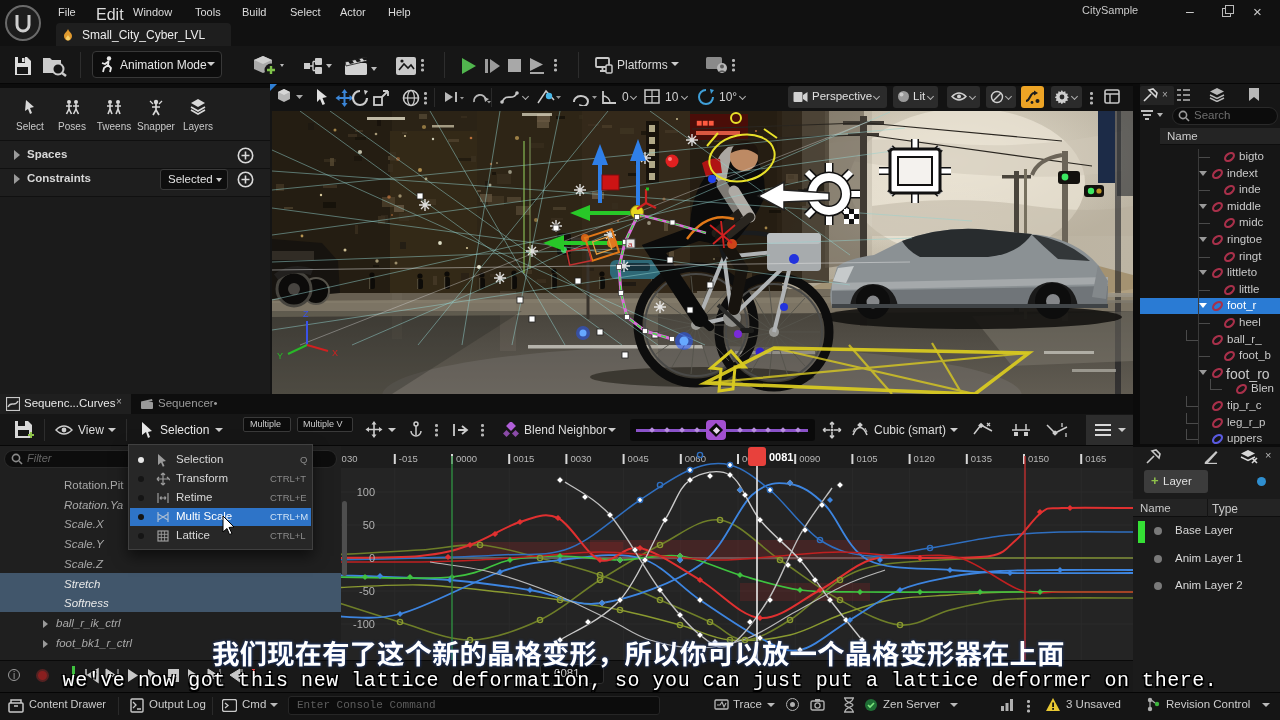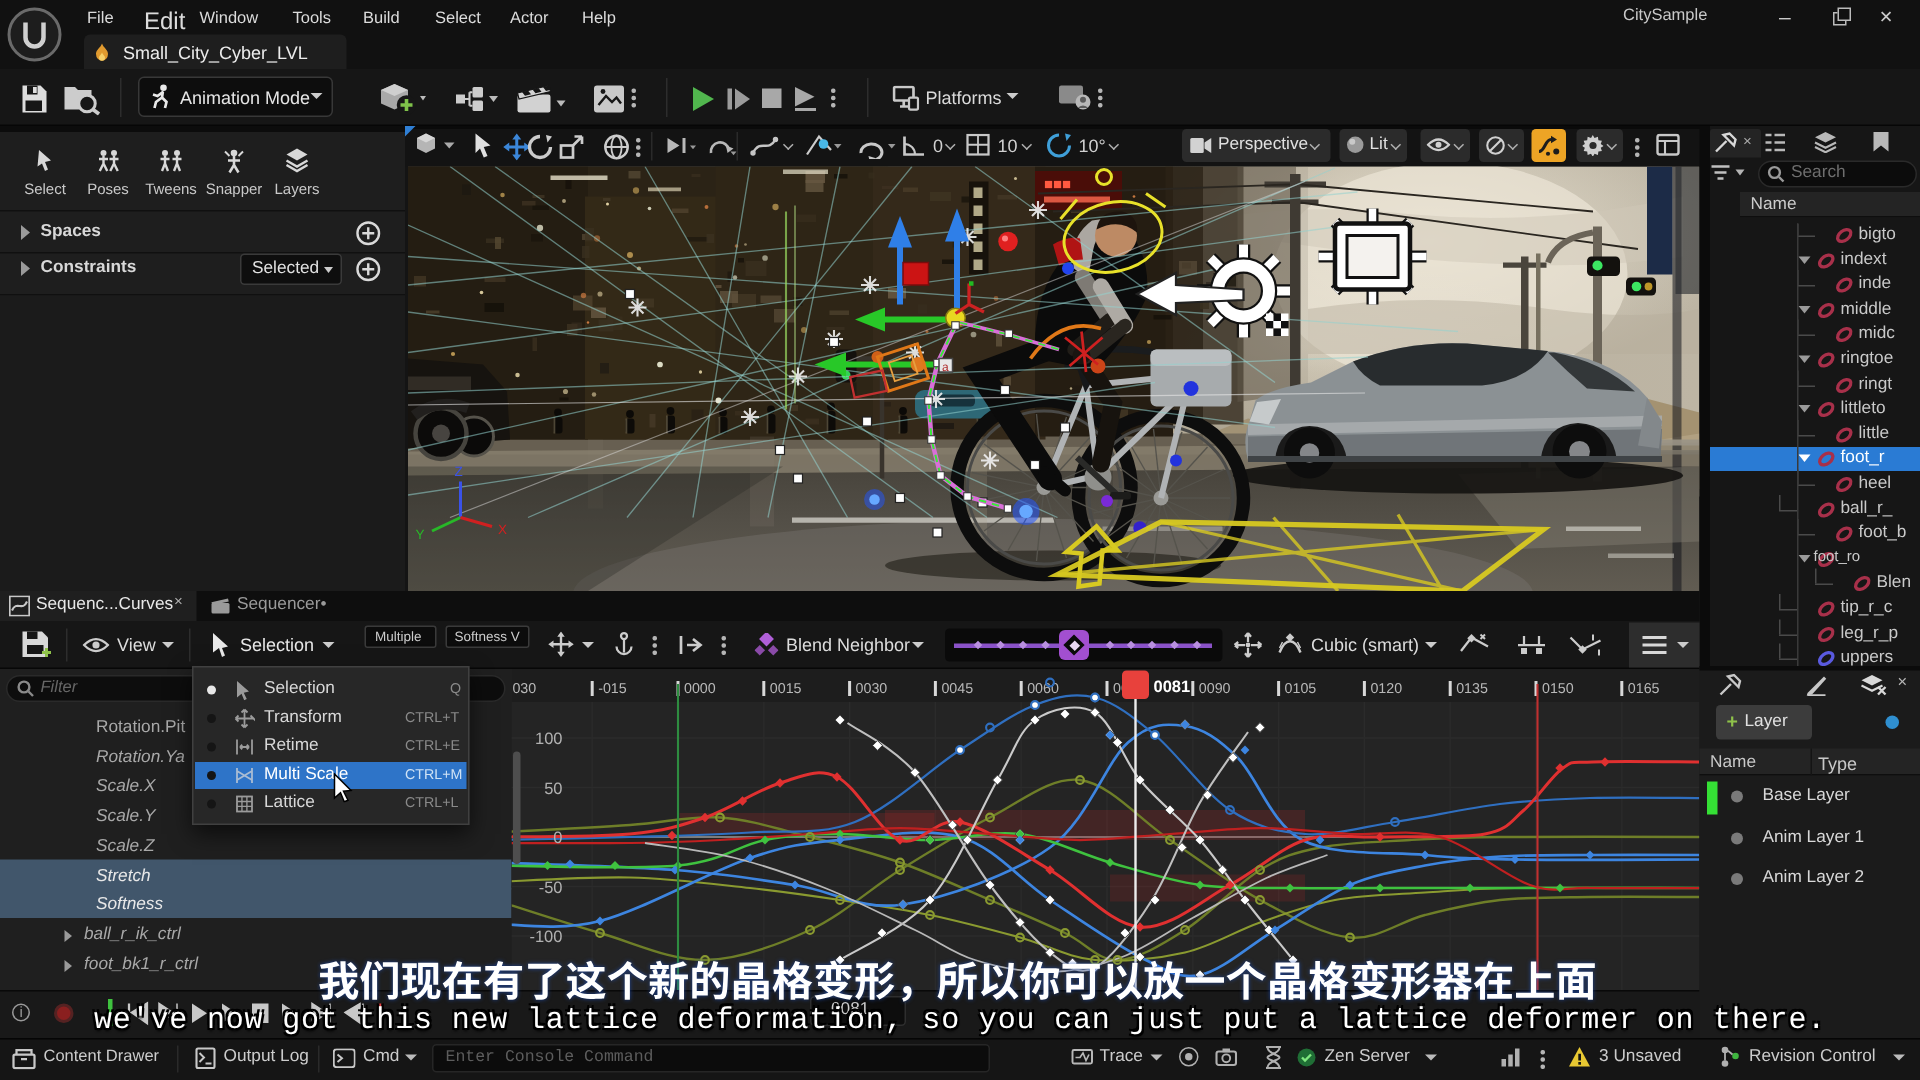--- a/index.html
+++ b/index.html
@@ -857,21 +857,21 @@
 <div class="ab" style="left:58px;top:207px;width:12px;height:1px;background:#4a4a4a"></div>
 <div class="ab" style="left:58px;top:197px;width:1px;height:10px;background:#4a4a4a"></div>
 <svg class="ab" style="left:83px;top:201px" width="13" height="12" viewBox="0 0 13 12">
         <ellipse cx="6.5" cy="6" rx="5" ry="3.2" fill="none" stroke="#a8304a" stroke-width="2.2" transform="rotate(-38 6.5 6)"></ellipse>
       </svg>
 <div class="tx" style="left:99px;top:200px;font-size:11.5px;color:#c9c9c9">foot_b</div>
 <div class="ab" style="left:59px;top:221px;width:0;height:0;border-left:4px solid transparent;border-right:4px solid transparent;border-top:5px solid #9a9a9a"></div>
 <svg class="ab" style="left:71px;top:218px" width="13" height="12" viewBox="0 0 13 12">
         <ellipse cx="6.5" cy="6" rx="5" ry="3.2" fill="none" stroke="#a8304a" stroke-width="2.2" transform="rotate(-38 6.5 6)"></ellipse>
       </svg>
-<div class="tx" style="left:69px;top:217px;font-size:10px;color:#c9c9c9">foot_ro</div>
+<div class="tx" style="left:86px;top:217px;font-size:14px;color:#c9c9c9">foot_ro</div>
 <div class="ab" style="left:70px;top:240px;width:12px;height:1px;background:#4a4a4a"></div>
 <div class="ab" style="left:70px;top:230px;width:1px;height:10px;background:#4a4a4a"></div>
 <svg class="ab" style="left:95px;top:234px" width="13" height="12" viewBox="0 0 13 12">
         <ellipse cx="6.5" cy="6" rx="5" ry="3.2" fill="none" stroke="#a8304a" stroke-width="2.2" transform="rotate(-38 6.5 6)"></ellipse>
       </svg>
 <div class="tx" style="left:111px;top:233px;font-size:11.5px;color:#c9c9c9">Blen</div>
 <div class="ab" style="left:46px;top:257px;width:12px;height:1px;background:#4a4a4a"></div>
 <div class="ab" style="left:46px;top:247px;width:1px;height:10px;background:#4a4a4a"></div>
 <svg class="ab" style="left:71px;top:251px" width="13" height="12" viewBox="0 0 13 12">
         <ellipse cx="6.5" cy="6" rx="5" ry="3.2" fill="none" stroke="#a8304a" stroke-width="2.2" transform="rotate(-38 6.5 6)"></ellipse>
@@ -921,21 +921,21 @@
 <div class="ab" style="left:108px;top:428px;width:0;height:0;border-left:4px solid transparent;border-right:4px solid transparent;border-top:4.5px solid #cccccc"></div>
 <div class="sep" style="left:126px;top:419px;height:22px"></div>
 <svg class="ab" style="left:141px;top:421px" width="13" height="17" viewBox="0 0 13 17">
 <path d="M1 1 L11 10 L7 11 L9 16 L7 17 L5 11 L1 14 z" fill="#e8e8e8"></path>
 </svg>
 <div class="tx" style="left:160px;top:423px;font-size:12px;color:#e8e8e8">Selection</div>
 <div class="ab" style="left:215px;top:428px;width:0;height:0;border-left:4px solid transparent;border-right:4px solid transparent;border-top:4.5px solid #cccccc"></div>
 <div class="ab" style="left:243px;top:417px;width:48px;height:15px;background:#0c0c0c;border:1px solid #3a3a3a;border-radius:2px"></div>
 <div class="tx" style="left:250px;top:419px;font-size:9px;color:#cccccc">Multiple</div>
 <div class="ab" style="left:297px;top:417px;width:56px;height:15px;background:#0c0c0c;border:1px solid #3a3a3a;border-radius:2px"></div>
-<div class="tx" style="left:303px;top:419px;font-size:9px;color:#cccccc">Softness V</div>
+<div class="tx" style="left:303px;top:419px;font-size:9px;color:#cccccc">Multiple V</div>
 <svg class="ab" style="left:365px;top:421px" width="18" height="18" viewBox="0 0 18 18">
 <path d="M9 0 l2.5 3.5 h-1.7 v4.2 h4.2 v-1.7 l3.5 2.5 l-3.5 2.5 v-1.7 h-4.2 v4.2 h1.7 l-2.5 3.5 l-2.5 -3.5 h1.7 v-4.2 h-4.2 v1.7 l-3.5 -2.5 l3.5 -2.5 v1.7 h4.2 v-4.2 h-1.7 z" fill="#cccccc"></path>
 </svg>
 <div class="ab" style="left:388px;top:428px;width:0;height:0;border-left:4px solid transparent;border-right:4px solid transparent;border-top:4.5px solid #cccccc"></div>
 <svg class="ab" style="left:408px;top:421px" width="16" height="18" viewBox="0 0 16 18">
 <circle cx="8" cy="3" r="2" fill="none" stroke="#cccccc" stroke-width="1.5"></circle>
 <path d="M8 5 v9 M3 10 a5 5 0 0 0 10 0" stroke="#cccccc" stroke-width="1.5" fill="none"></path>
 </svg>
 <div class="ab" style="left:435px;top:424px;width:2.6px;height:2.6px;border-radius:50%;background:#b5b5b5;box-shadow:0 4.8px 0 #b5b5b5,0 9.6px 0 #b5b5b5"></div>
 <svg class="ab" style="left:452px;top:422px" width="18" height="16" viewBox="0 0 18 16">

